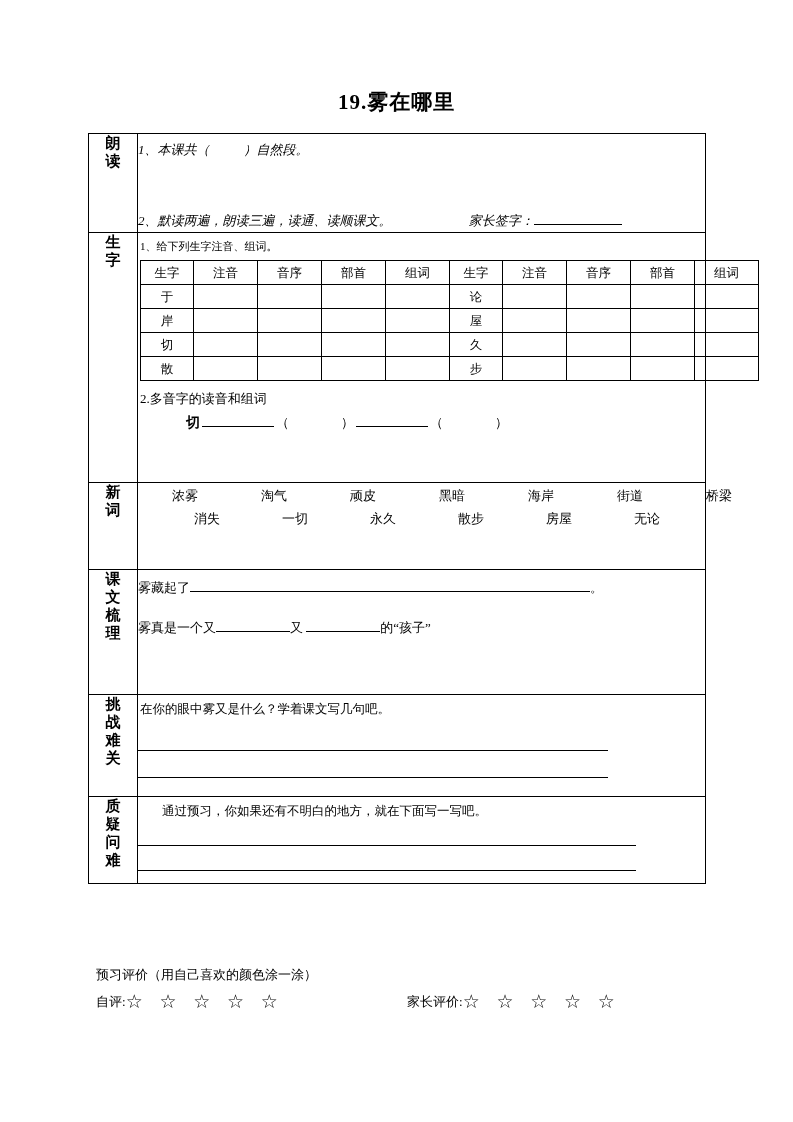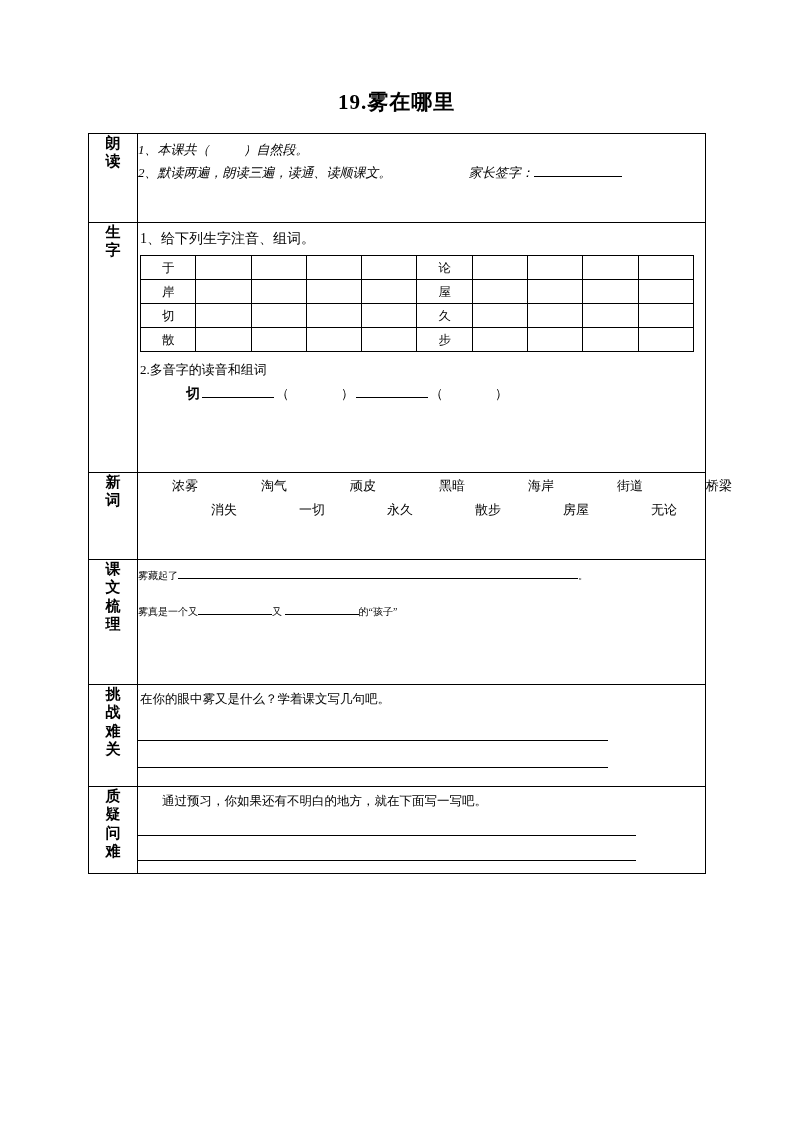--- a/index.html
+++ b/index.html
@@ -68,31 +68,32 @@
   }
 
   
   .read-line { white-space: nowrap; margin: 2px 0 0 0; font-size: 13px; font-style: italic; }
   .read-line.first { margin-top: 6px; }
   .paren-gap { display: inline-block; width: 34px; }
   .sign-wrap {
     display: inline-block;
     margin-left: 74px;
     white-space: nowrap;
+    margin-top: 48px;
   }
   .ul-blank {
     display: inline-block;
     border-bottom: 1px solid #000;
     vertical-align: baseline;
     height: 0.95em;
   }
   .ul-sign { width: 88px; }
 
   
-  .sz-head { font-size: 14px; margin: 5px 0 5px 2px; }
+  .sz-head { font-size: 11px; margin: 5px 0 5px 2px; }
   .char-table {
     border-collapse: collapse;
     table-layout: fixed;
     width: 554px;
     margin: 0 0 0 2px;
   }
   .char-table td, .char-table th {
     border: 1px solid #000000;
     height: 23px;
     font-size: 12.5px;
@@ -113,26 +114,26 @@
   .duoyin-line .dy-char { font-weight: bold; font-size: 14px; }
   .ul-dy { width: 72px; margin: 0 2px; }
   .paren-gap-wide { display: inline-block; width: 52px; }
 
   
   .word-row {
     font-size: 13px;
     white-space: nowrap;
     margin: 3px 0;
   }
-  .word-row.second { padding-left: 22px; text-align: right; }
+  .word-row.second { padding-left: 22px; }
   .word-row .w { display: inline-block; margin-right: 29px; margin-left: 34px; }
   .word-row.second .w { margin-right: 28px; }
 
   
-  .ks-line { font-size: 10px; white-space: nowrap; margin: 8px 0 0 0; }
+  .ks-line { font-size: 13px; white-space: nowrap; margin: 8px 0 0 0; }
   .ks-line.second { margin-top: 20px; }
   .ul-long { width: 400px; }
   .ul-mid  { width: 74px; }
 
   
   .prompt { font-size: 12.5px; margin: 4px 0 0 2px; }
   .prompt.indent { margin-left: 24px; }
   .answer-rule {
     border-bottom: 1px solid #000;
     height: 0;
@@ -191,20 +192,32 @@
         <td class="label-cell">
           <span class="lbl-char">生</span>
           <span class="lbl-char">字</span>
         </td>
         <td class="body-cell" style="height:249px;">
           <div class="sz-head">1、给下列生字注音、组词。</div>
 
           <table class="char-table">
             <tbody>
               <tr>
+                <th class="col-zi">生字</th>
+                <th class="col-other">注音</th>
+                <th class="col-other">音序</th>
+                <th class="col-other">部首</th>
+                <th class="col-other">组词</th>
+                <th class="col-zi">生字</th>
+                <th class="col-other">注音</th>
+                <th class="col-other">音序</th>
+                <th class="col-other">部首</th>
+                <th class="col-other">组词</th>
+              </tr>
+              <tr>
                 <td>于</td>
                 <td></td>
                 <td></td>
                 <td></td>
                 <td></td>
                 <td>论</td>
                 <td></td>
                 <td></td>
                 <td></td>
                 <td></td>
@@ -311,14 +324,25 @@
         <td class="body-cell" style="height:86px;">
           <div class="prompt indent">通过预习，你如果还有不明白的地方，就在下面写一写吧。</div>
           <div class="answer-rule rule-q1"></div>
           <div class="answer-rule rule-q2"></div>
         </td>
       </tr>
 
     </tbody>
   </table>
 
+  <div class="eval">
+    <div class="eval-title">预习评价（用自己喜欢的颜色涂一涂）</div>
+    <div class="eval-rows">
+      <span class="eval-self">
+        <span>自评:</span><span class="stars">☆ ☆ ☆ ☆ ☆</span>
+      </span>
+      <span class="eval-parent">
+        <span>家长评价:</span><span class="stars">☆ ☆ ☆ ☆ ☆</span>
+      </span>
+    </div>
+  </div>
 
 </div>
 
 </body></html>

